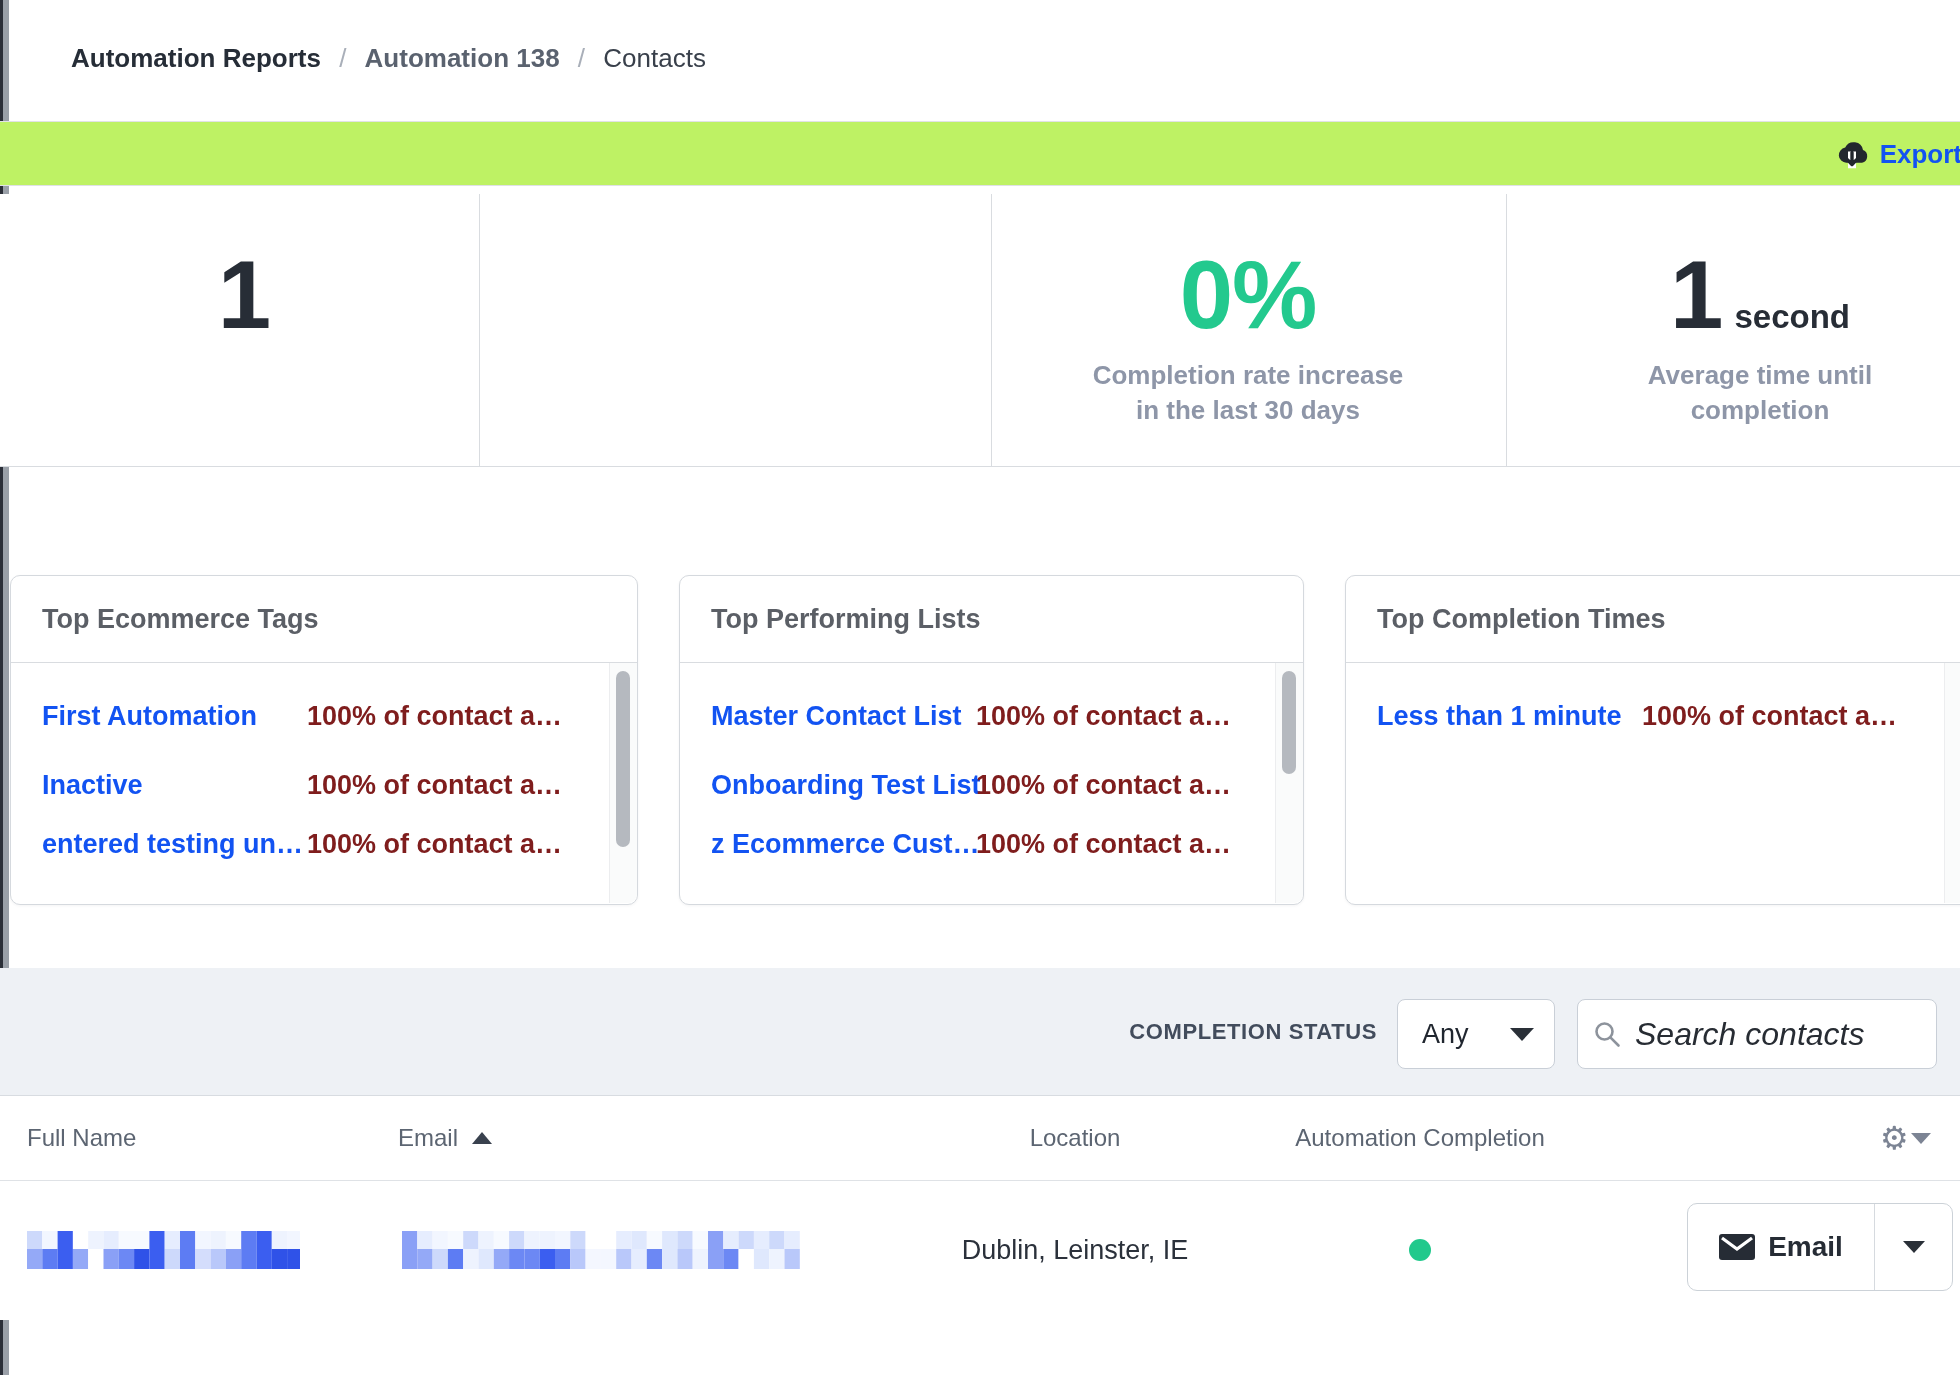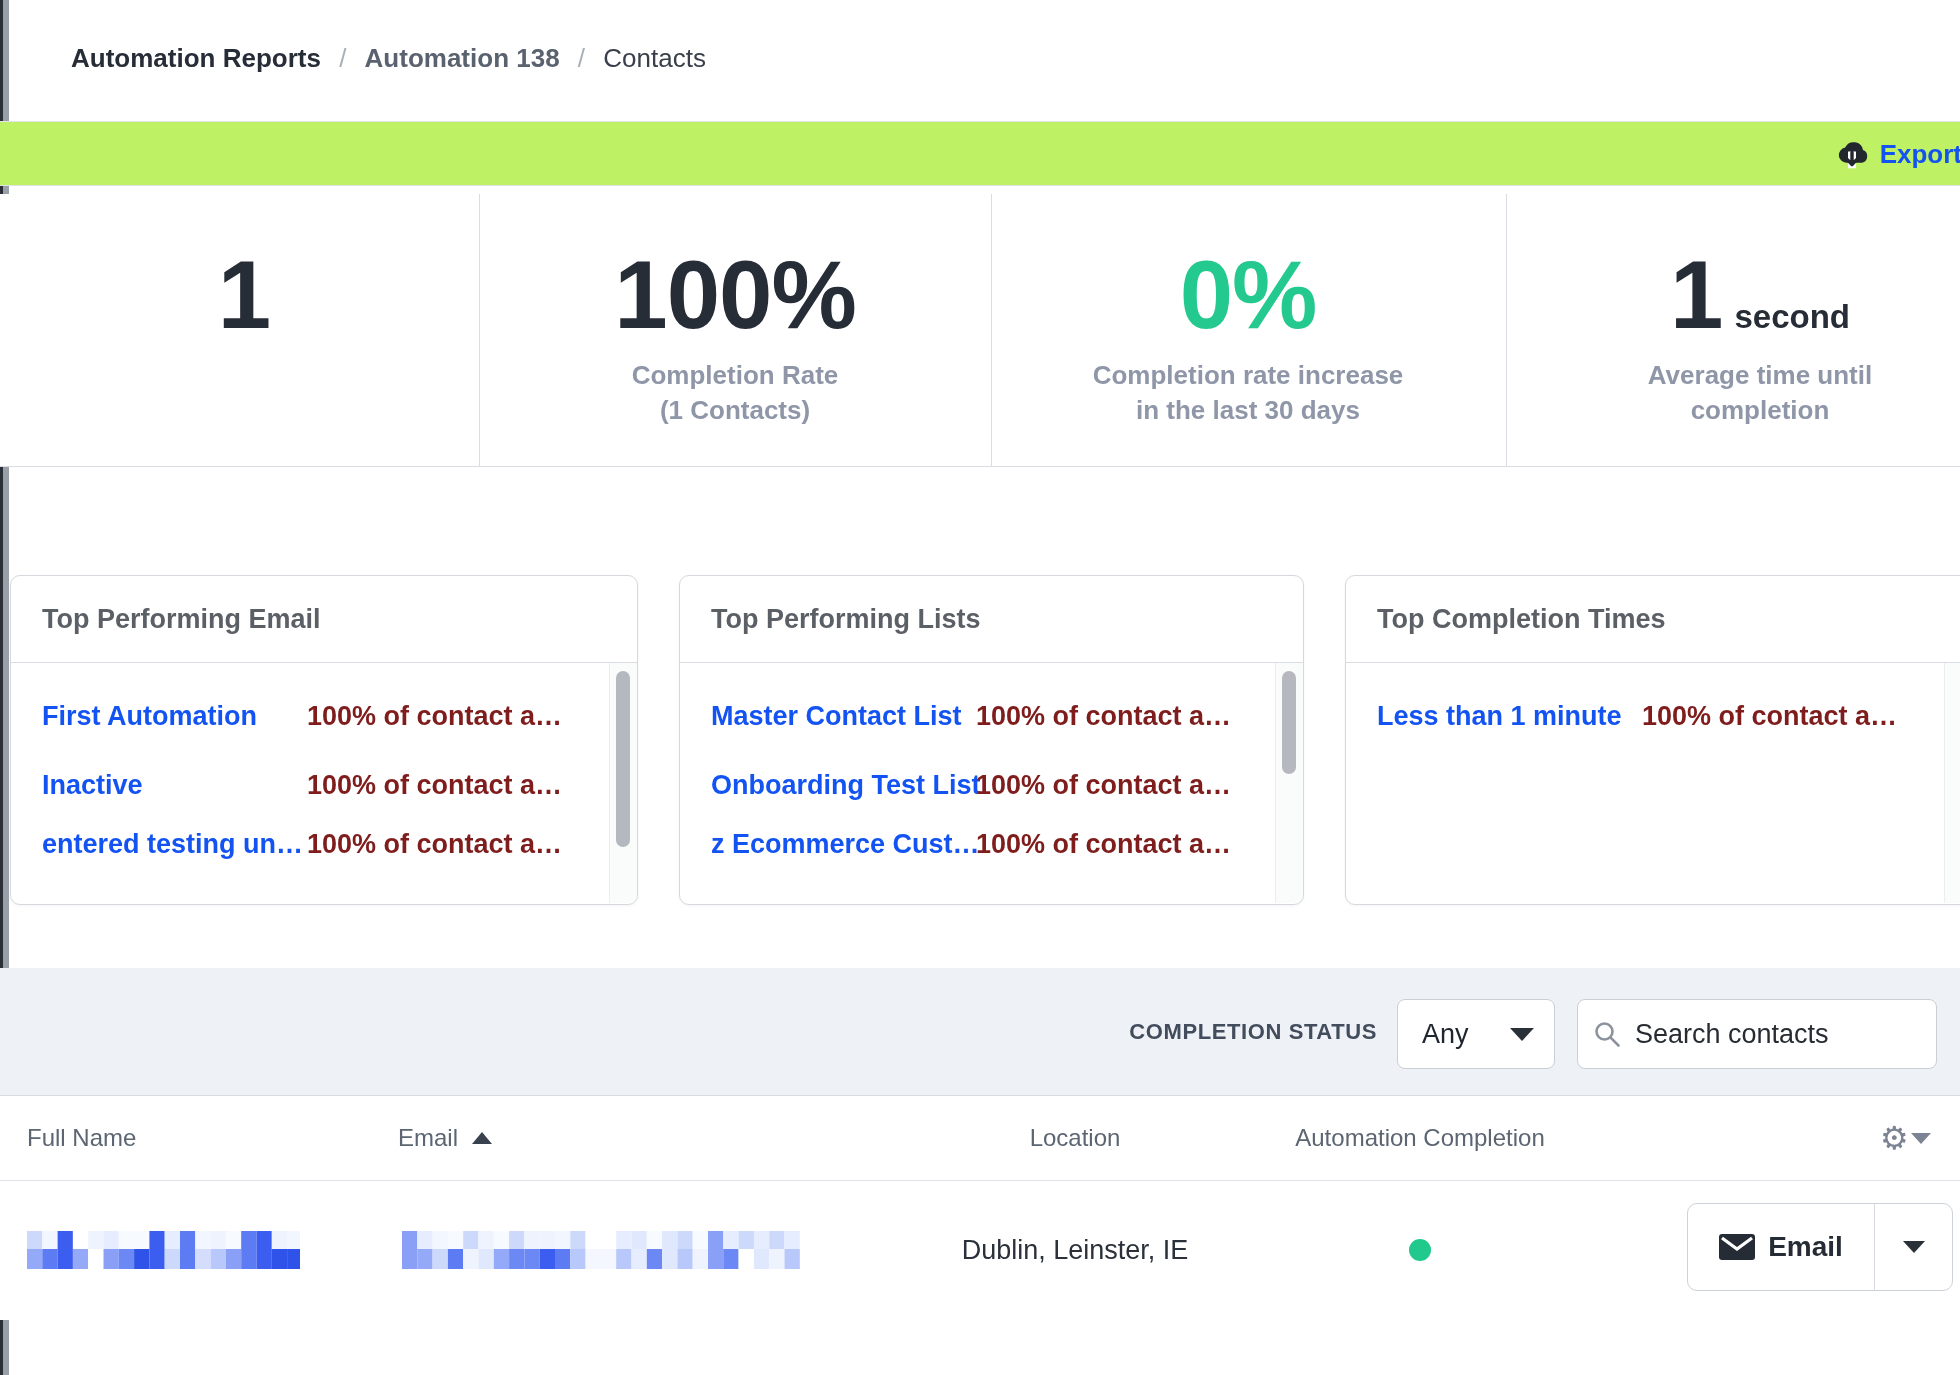--- a/index.html
+++ b/index.html
@@ -46,21 +46,21 @@
   .card-thumb{position:absolute;left:6px;width:14px;border-radius:7px;background:#b5b9bf;cursor:pointer;}
   .thumb-a{top:8px;height:176px;}
   .thumb-b{top:8px;height:103px;}
 
   
   .filter-bar{position:absolute;left:0;top:968px;width:100%;height:128px;background:#eef1f5;border-bottom:1px solid #d8dce1;box-sizing:border-box;}
   .filter-label{position:absolute;left:900px;top:0;width:477px;height:100%;display:flex;align-items:center;justify-content:flex-end;font-size:22px;font-weight:bold;letter-spacing:.6px;color:#424c5c;}
   .any-select{position:absolute;left:1397px;top:31px;width:158px;height:70px;background:#fff;border:1px solid #c9cfd7;border-radius:8px;box-sizing:border-box;display:flex;align-items:center;justify-content:space-between;padding:0 20px 0 24px;font-size:27px;color:#20262f;cursor:pointer;gap:7px;}
   .caret-down{width:0;height:0;border-left:12px solid transparent;border-right:12px solid transparent;border-top:13px solid #2a3038;}
   .search-box{position:absolute;left:1577px;top:31px;width:360px;height:70px;background:#fff;border:1px solid #c9cfd7;border-radius:8px;box-sizing:border-box;display:flex;align-items:center;gap:12px;padding-left:16px;}
-  .search-input{border:none;outline:none;background:transparent;font-size:27px;color:#272c33;width:290px;font-family:inherit;}
+  .search-input{border:none;outline:none;background:transparent;font-size:32px;color:#272c33;width:290px;font-family:inherit;font-style:italic;}
   .search-input::placeholder{color:#272c33;opacity:1;}
 
   
   .table-header{position:absolute;left:0;top:1096px;width:100%;height:85px;background:#fff;border-bottom:1px solid #dfe2e6;box-sizing:border-box;}
   .th{position:absolute;top:0;height:100%;display:flex;align-items:center;font-size:24px;color:#5c6572;cursor:pointer;}
   .th-fullname{left:27px;}
   .th-email{left:398px;}
   .sort-up{width:0;height:0;border-left:10px solid transparent;border-right:10px solid transparent;border-bottom:12px solid #39414e;margin-left:14px;}
   .th-location{left:945px;width:260px;justify-content:center;}
   .th-completion{left:1290px;width:260px;justify-content:center;}
@@ -112,30 +112,20 @@
     <div class="stat-divider" style="left:479px"></div>
     <div class="stat-divider" style="left:991px"></div>
     <div class="stat-divider" style="left:1506px"></div>
 
     <div class="stat-col" style="left:4px">
       <div class="stat-value">
           <span>1</span>
           <span class="stat-suffix"></span>
         </div>
     </div>
-    <div class="stat-col" style="left:495px">
-      <div class="stat-value">
-          <span>100%</span>
-          <span class="stat-suffix"></span>
-        </div>
-      <div class="stat-label">
-          <div>Completion Rate</div>
-          <div>(1 Contacts)</div>
-        </div>
-    </div>
     <div class="stat-col green" style="left:1008px">
       <div class="stat-value">
           <span>0%</span>
           <span class="stat-suffix"></span>
         </div>
       <div class="stat-label">
           <div>Completion rate increase</div>
           <div>in the last 30 days</div>
         </div>
     </div>
@@ -145,21 +135,21 @@
           <span class="stat-suffix">second</span>
         </div>
       <div class="stat-label">
           <div>Average time until</div>
           <div>completion</div>
         </div>
     </div>
   </div>
 
   <div class="card card1">
-    <div class="card-header">Top Performing Email</div>
+    <div class="card-header">Top Ecommerce Tags</div>
     <div class="card-body">
       <div class="card-row row1">
         <span class="card-link">First Automation</span>
         <span class="card-val">100% of contact a…</span>
       </div>
       <div class="card-row row2">
         <span class="card-link">Inactive</span>
         <span class="card-val">100% of contact a…</span>
       </div>
       <div class="card-row row3">

